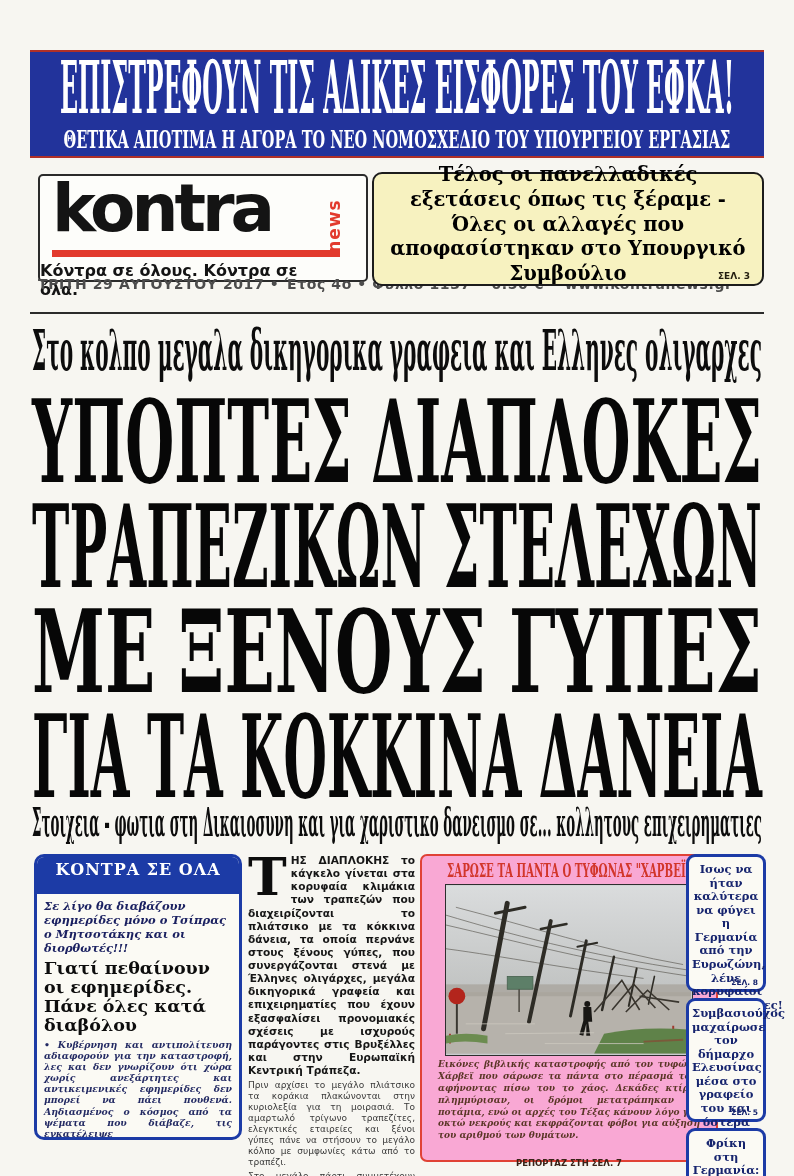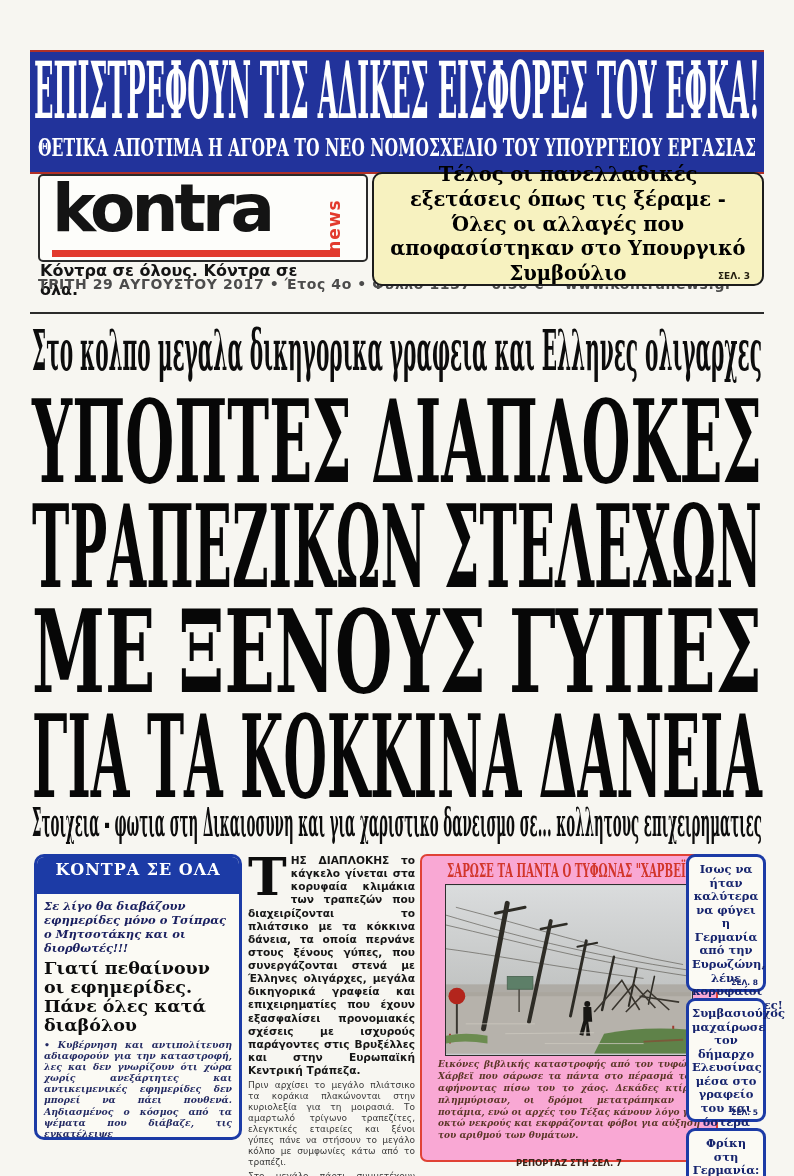--- a/index.html
+++ b/index.html
@@ -1,27 +1,27 @@
 <!DOCTYPE html>
 <html><head>
 <meta charset="utf-8">
 <style>
   * { margin:0; padding:0; box-sizing:border-box; }
   body { background:#9a9a9a; font-family:"DejaVu Sans","Liberation Sans",sans-serif; }
   .page { position:relative; width:794px; height:1176px; background:#f7f6f1; margin:0 auto; overflow:hidden; }
 
   
-  .top-banner { position:absolute; left:30px; top:50px; width:734px; height:124px;
+  .top-banner { position:absolute; left:30px; top:50px; width:734px; height:108px;
     background:#22339b; border-top:2px solid #b03028; border-bottom:2px solid #b03028;
     display:flex; flex-direction:column; align-items:center; }
   .top-banner svg { display:block; }
   .svgserif { font-family:"DejaVu Serif","Liberation Serif",serif; font-weight:bold; }
 
   
-  .logo-box { position:absolute; left:38px; top:174px; width:330px; height:88px;
+  .logo-box { position:absolute; left:38px; top:174px; width:330px; height:108px;
     background:#fdfdfa; border:2px solid #2a2a2a; border-radius:5px; }
   .logo-main { position:absolute; left:12px; top:-6px; font-size:66px; font-weight:bold;
     letter-spacing:-4px; color:#141414; font-family:"DejaVu Sans","Liberation Sans",sans-serif; }
   .logo-news { position:absolute; right:6px; top:40px; color:#e23a2d; font-size:17px; font-weight:bold;
     transform:rotate(-90deg); transform-origin:center; letter-spacing:1px; }
   .logo-bar { position:absolute; left:12px; top:74px; width:288px; height:7px; background:#e23a2d; }
   .logo-tagline { position:absolute; right:26px; top:85px; font-size:16px; font-weight:bold; color:#141414; }
   .dateline { position:absolute; left:38px; top:276px; font-size:14px; font-weight:bold;
     color:#4c4c4c; letter-spacing:0.6px; }
   .rule { position:absolute; left:30px; top:312px; width:734px; height:2px; background:#2b2b2b; }

